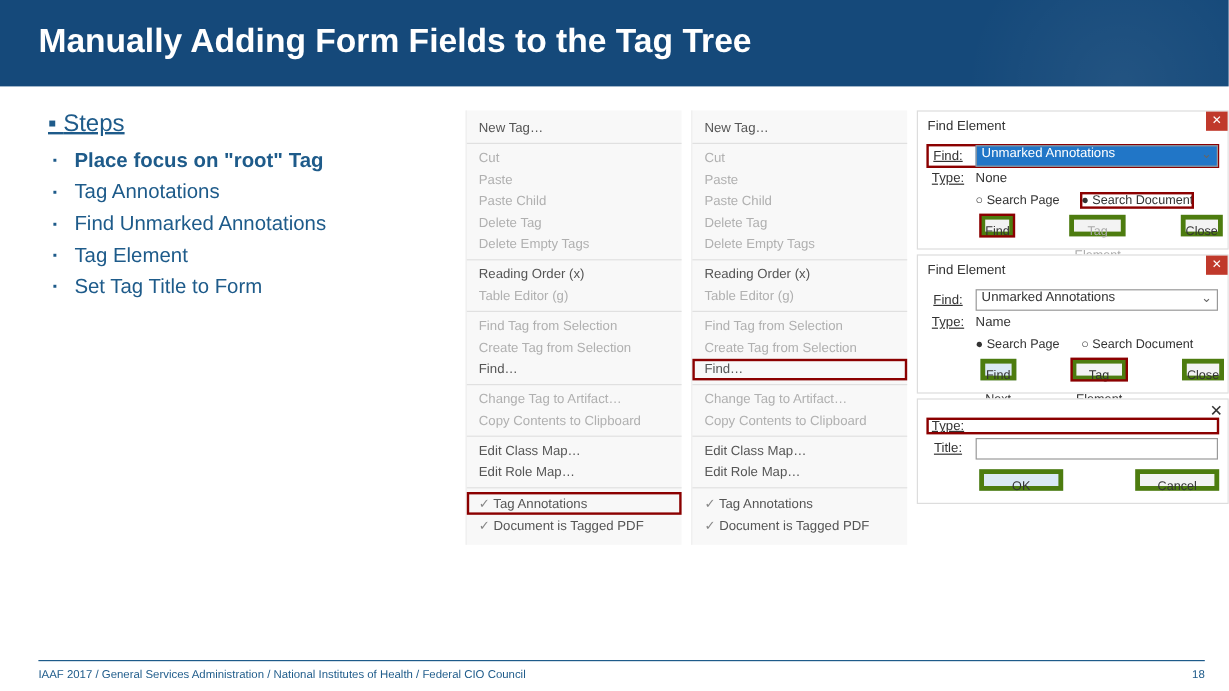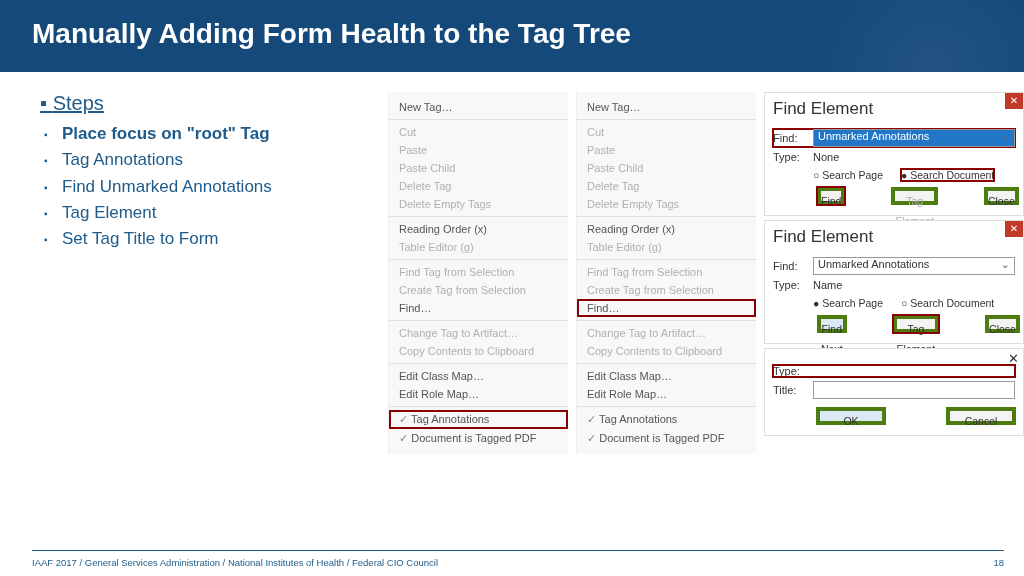--- a/index.html
+++ b/index.html
@@ -15,43 +15,43 @@
   .steps li::before { content: "▪"; position: absolute; left: -18px; font-size: 10px; top: 6px; }
   .bold { font-weight: 700; }
   .menu { width: 180px; background: #f8f8f8; border-left: 1px solid #eee; font-size: 11px; color: #555; padding: 6px 0; }
   .menu-item { padding: 3px 10px; }
   .menu-item.dim { color: #b0b0b0; }
   .menu hr { border: none; border-top: 1px solid #e0e0e0; margin: 3px 0; }
   .menu-item.check::before { content: "✓ "; color: #888; }
   .hl-red { border: 2px solid #8b0000; padding: 1px 8px; }
   .dialogs { width: 260px; display: flex; flex-direction: column; gap: 4px; font-size: 11px; color: #333; }
   .dlg { border: 1px solid #ddd; background: #fff; padding: 6px 8px 10px; position: relative; }
-  .dlg-title { font-size: 17px; padding-bottom: 6px; }
+  .dlg-title { font-size: 11px; padding-bottom: 6px; }
   .close-x { position: absolute; right: 0; top: 0; width: 18px; height: 16px; background: #c0392b; color: #fff; font-size: 10px; text-align: center; line-height: 16px; }
   .close-x2 { position: absolute; right: 4px; top: 2px; font-size: 13px; }
   .row { display: flex; align-items: center; gap: 6px; margin: 4px 0; }
-  .row label { width: 34px; text-align: left; }
+  .row label { width: 34px; text-align: center; text-decoration: underline; }
   .combo, .text-in { flex: 1; height: 18px; border: 1px solid #999; padding: 0 4px; font-size: 11px; background: #fff; position: relative; }
   .combo::after { content: "⌄"; position: absolute; right: 4px; top: 0; color: #666; }
   .sel { background: #2176c7; color: #fff; }
   .radios { display: flex; gap: 18px; margin: 6px 0 6px 40px; font-size: 10.5px; align-items: center; }
   .radios span::before { content: "○ "; }
   .radios span.on::before { content: "● "; }
   .btns { display: flex; gap: 2px; margin-top: 4px; }
   .btn { flex: 1; height: 18px; border: 4px solid #4d7c0f; background: #f3f3f3; font-size: 10.5px; text-align: center; line-height: 20px; color: #333; margin-left: 44px; }
   .btn.dim { color: #aaa; }
   .btn.blue { background: #dbe9f5; }
   .outline-red { outline: 2px solid #8b0000; outline-offset: -1px; }
   .footer { position: absolute; bottom: 8px; left: 32px; right: 20px; border-top: 1px solid #1e5b8a; padding-top: 6px; font-size: 9.5px; color: #1e5b8a; display: flex; justify-content: space-between; }
 </style>
 </head>
 <body>
 
 <div class="header">
-  <h1>Manually Adding Form Health to the Tag Tree</h1>
+  <h1>Manually Adding Form Fields to the Tag Tree</h1>
 </div>
 
 <div class="content">
 
   <div class="steps">
     <div class="steps-title">▪ <span>Steps</span></div>
     <ul>
       <li class="bold">Place focus on "root" Tag</li>
       <li>Tag Annotations</li>
       <li>Find Unmarked Annotations</li>

